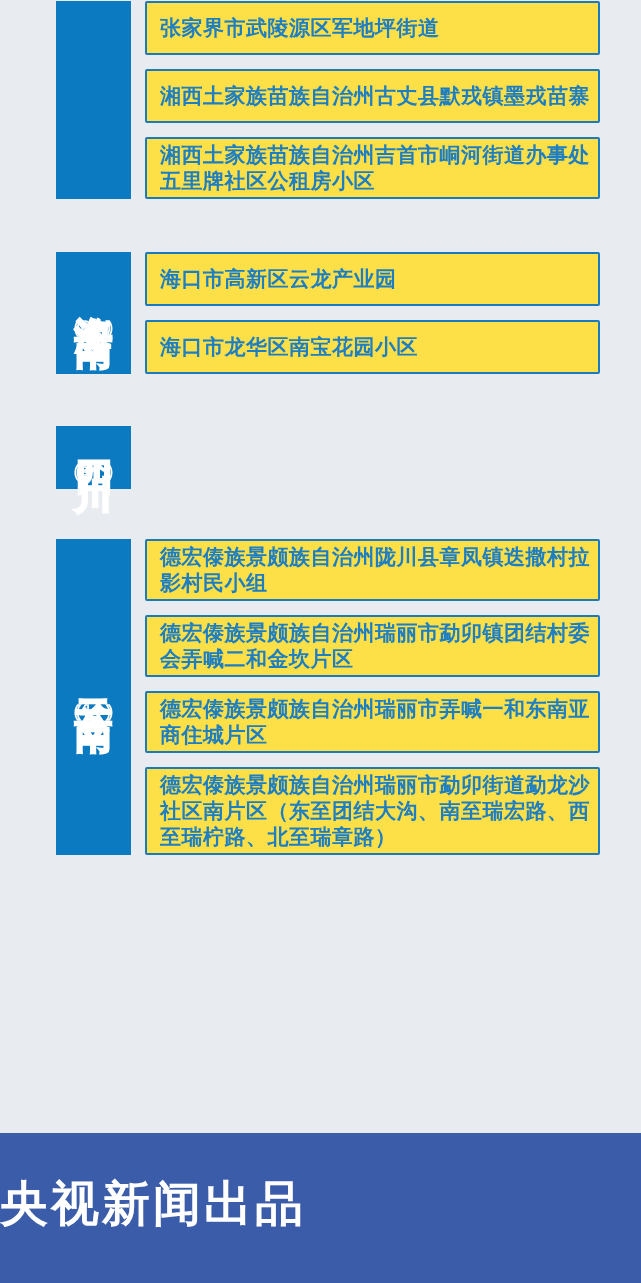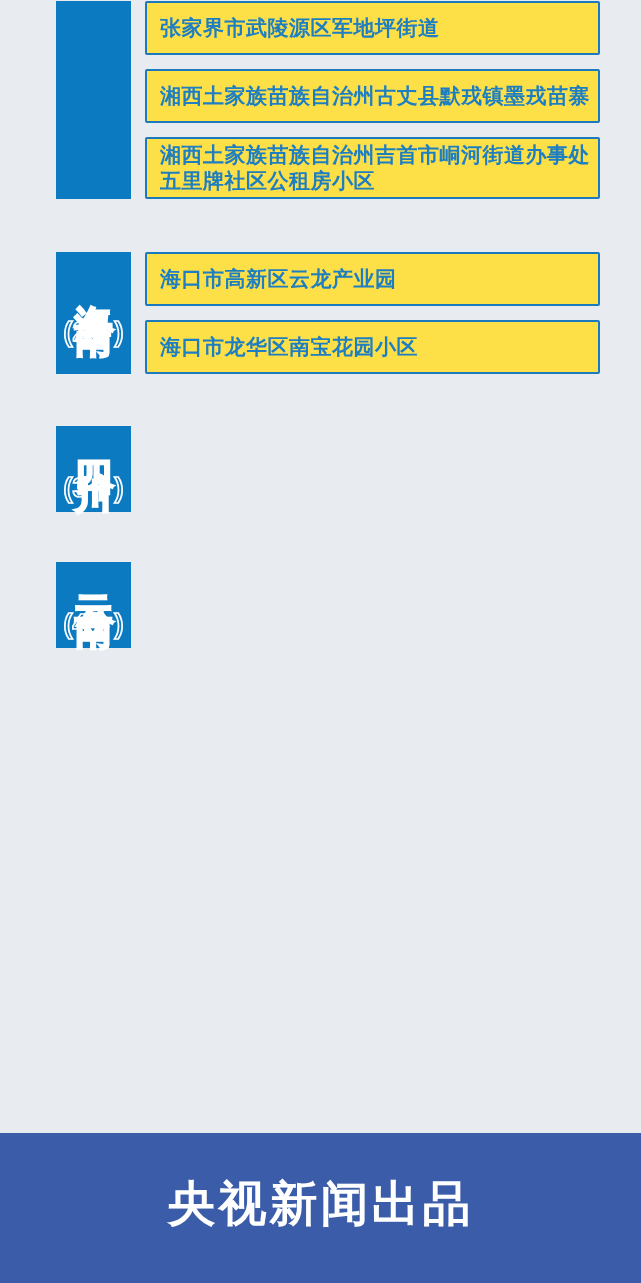--- a/index.html
+++ b/index.html
@@ -38,22 +38,21 @@
     text-orientation:upright;
     font-size:37px;
     font-weight:800;
     letter-spacing:14px;
     color:transparent;
     -webkit-text-stroke:2.4px #ffffff;
     paint-order:stroke fill;
     line-height:1;
   }
   .pcount{
-    margin-top:10px;
-    font-size:27px;
+    font-size:17px;
     font-weight:800;
     color:transparent;
     -webkit-text-stroke:1.7px #ffffff;
     paint-order:stroke fill;
     white-space:nowrap;
   }
   @supports not (-webkit-text-stroke:1px #fff){
     .pname,.pcount{color:#ffffff;}
   }
   .items{
@@ -80,21 +79,21 @@
     white-space:pre-line;
     letter-spacing:0.5px;
   }
   .footer{
     position:absolute;
     left:0;right:0;bottom:0;
     height:150px;
     background:#3b5ca8;
     display:flex;
     align-items:center;
-    justify-content:center;
+    justify-content:flex-start;
   }
   .footer-text{
     color:#ffffff;
     font-size:48px;
     font-weight:bold;
     letter-spacing:3px;
     padding-bottom:8px;
   }
 </style>
 </head>
@@ -142,20 +141,39 @@
         <span class="pname">四川</span>
         <span class="pcount">(3个)</span>
       </div>
     </section>
 
     <section class="sec sec-yunnan">
       <div class="bar">
         <span class="pname">云南</span>
         <span class="pcount">(4个)</span>
       </div>
+      <div class="items">
+        <div class="box">
+            <span>德宏傣族景颇族自治州陇川县章凤镇迭撒村拉
+影村民小组</span>
+          </div>
+        <div class="box">
+            <span>德宏傣族景颇族自治州瑞丽市勐卯镇团结村委
+会弄喊二和金坎片区</span>
+          </div>
+        <div class="box">
+            <span>德宏傣族景颇族自治州瑞丽市弄喊一和东南亚
+商住城片区</span>
+          </div>
+        <div class="box">
+            <span>德宏傣族景颇族自治州瑞丽市勐卯街道勐龙沙
+社区南片区（东至团结大沟、南至瑞宏路、西
+至瑞柠路、北至瑞章路）</span>
+          </div>
+      </div>
     </section>
 
   </div>
 
   <div class="footer">
     <span class="footer-text">央视新闻出品</span>
   </div>
 </div>
 
 </body></html>

